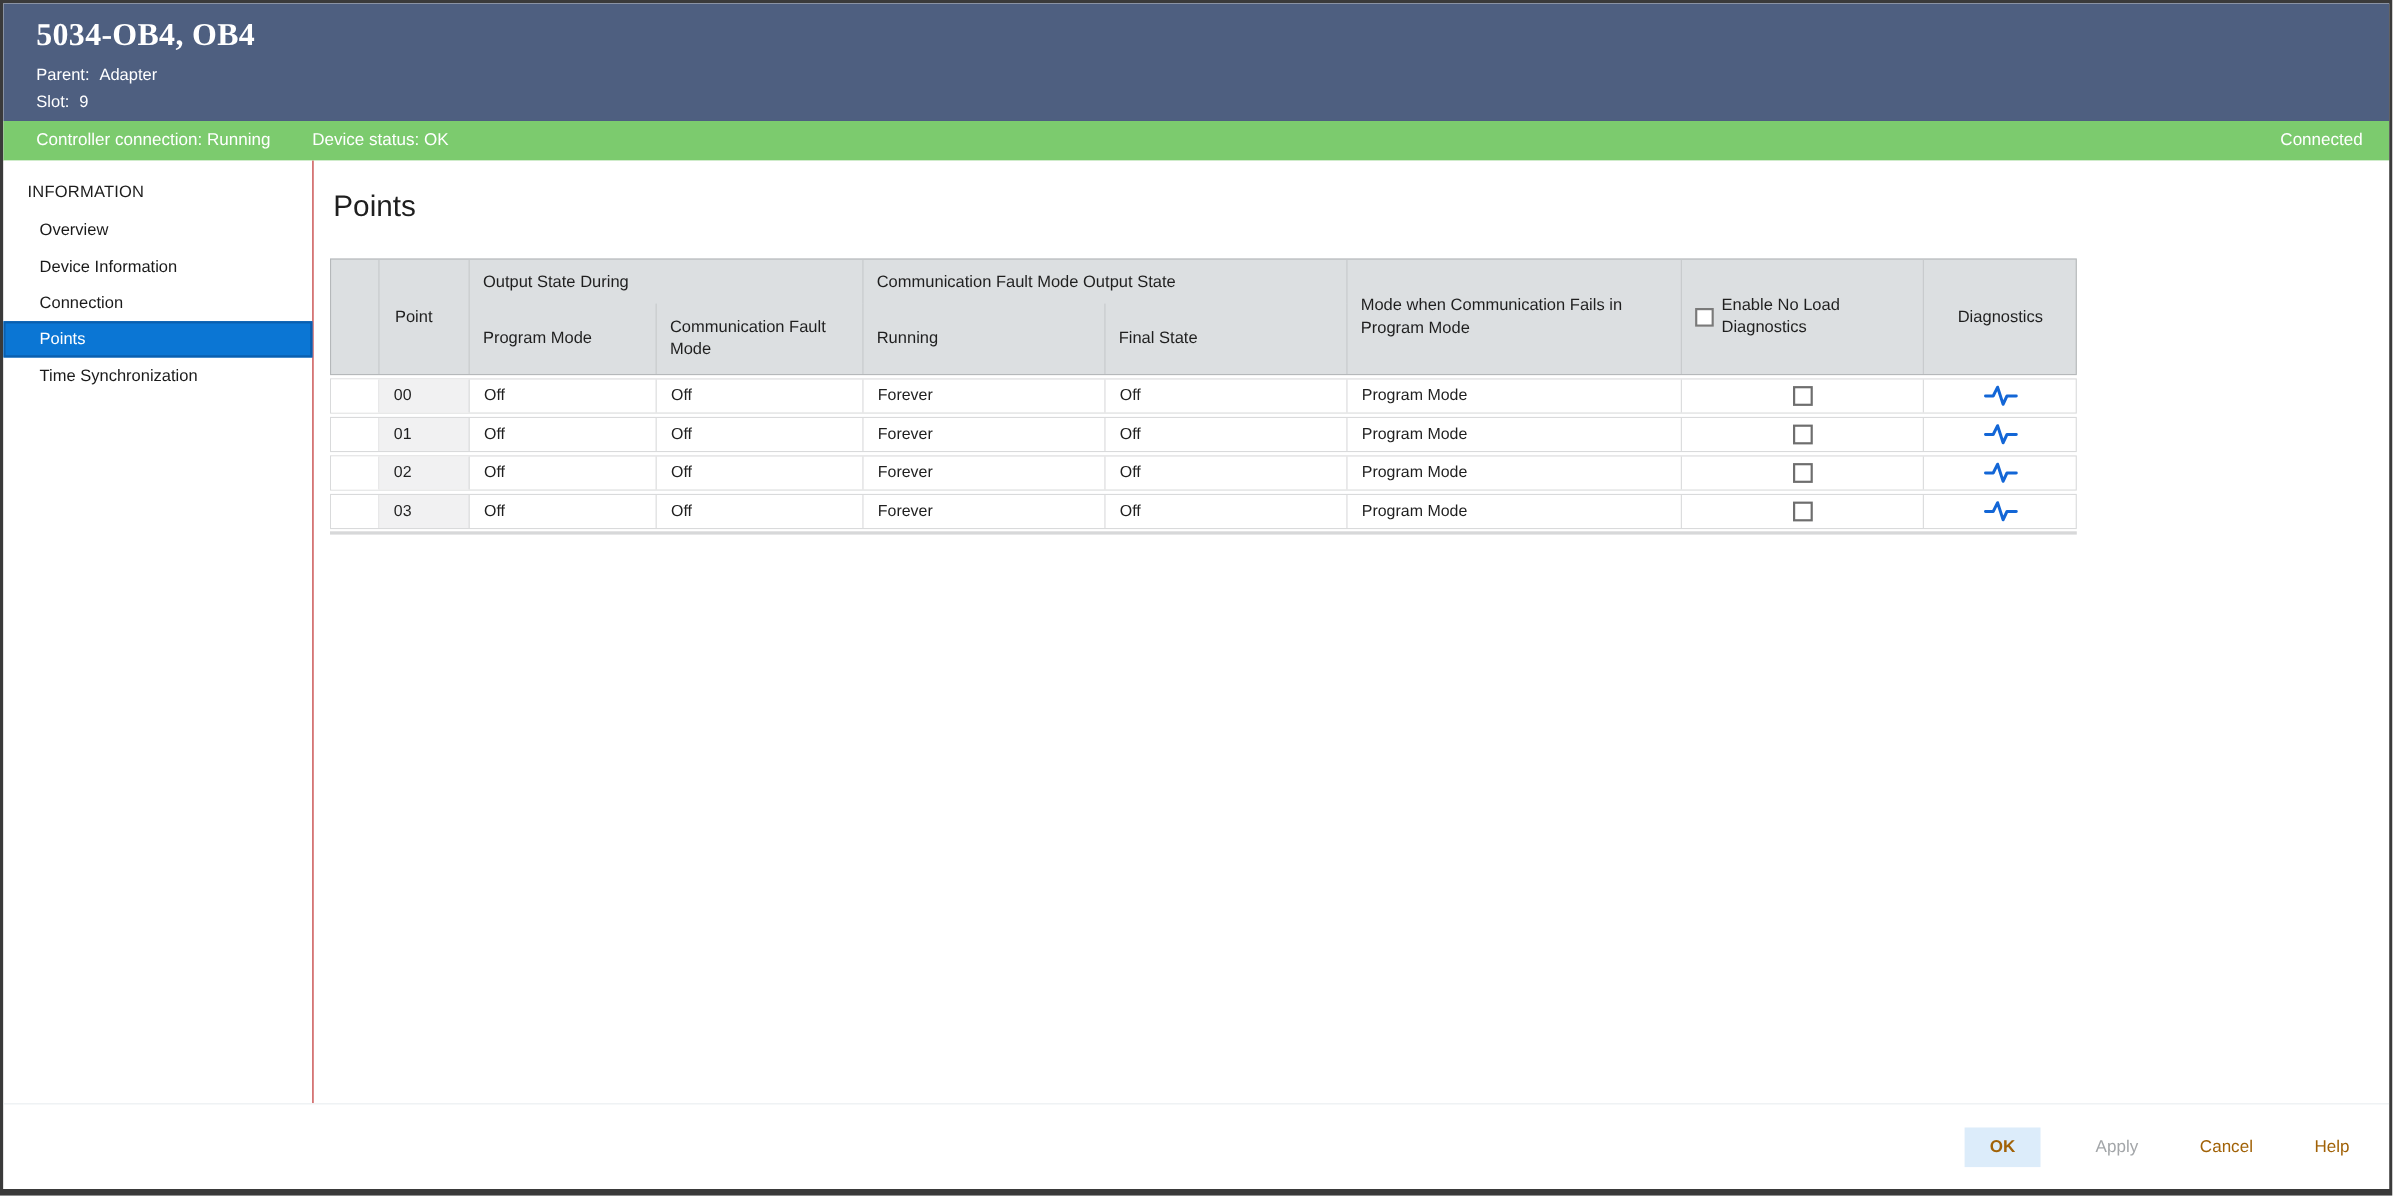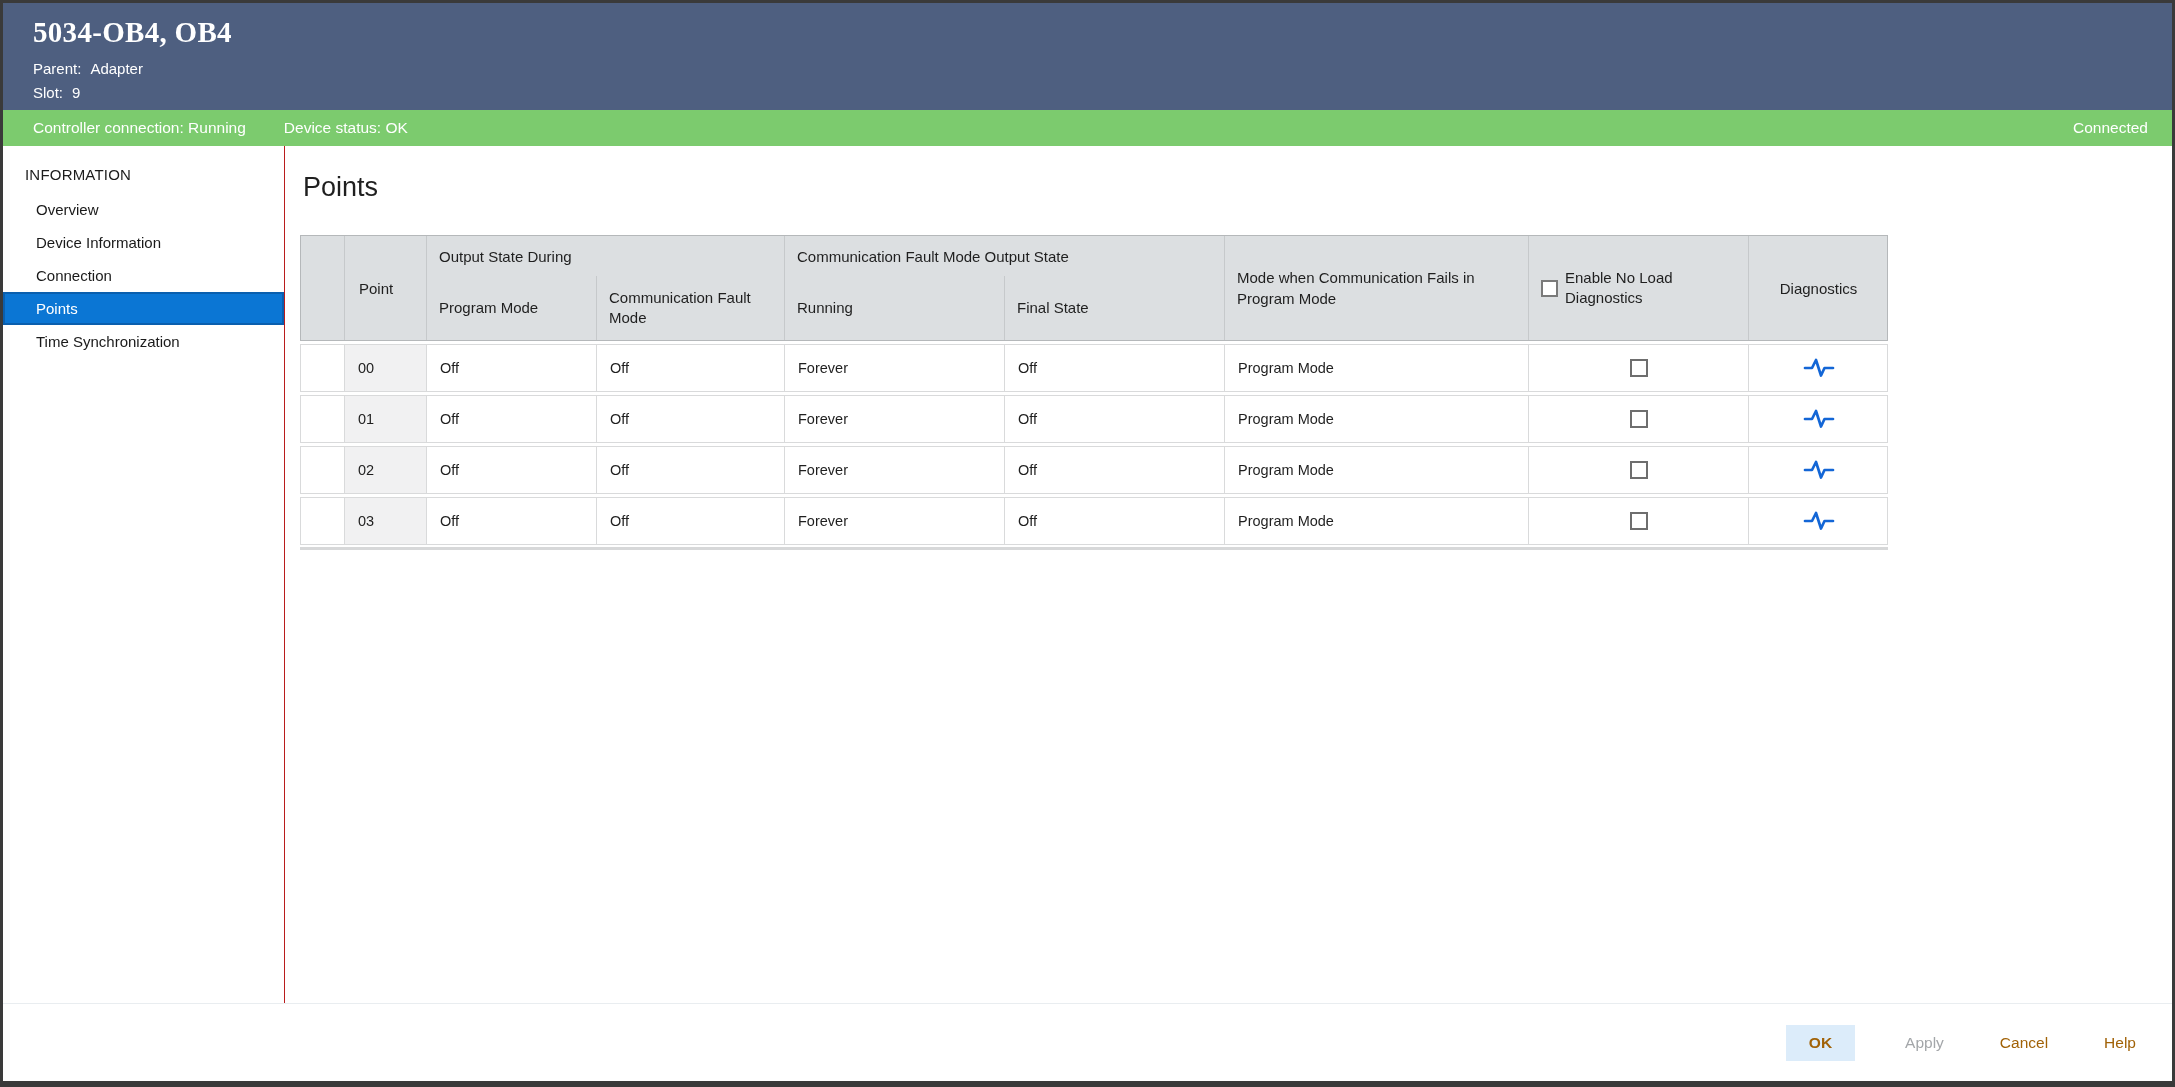--- a/index.html
+++ b/index.html
@@ -98,21 +98,21 @@
     width: 18px; height: 18px;
     border: 2px solid #6e6e6e;
     background: #fff;
     cursor: pointer;
     flex: 0 0 auto;
   }
   .checkbox.hdr { width: 17px; height: 17px; border-color: #7a7a7a; }
   .grid-row {
     margin-top: 3px;
     border: 1px solid #d9dadb;
-    height: 48px;
+    height: 32px;
     font-size: 14.5px;
     background: #fff;
   }
   .grid-row > div {
     border-right: 1px solid #d9dadb;
     display: flex; align-items: center;
     padding-left: 13px;
     overflow: hidden;
   }
   .grid-row > div:last-child { border-right: none; }

